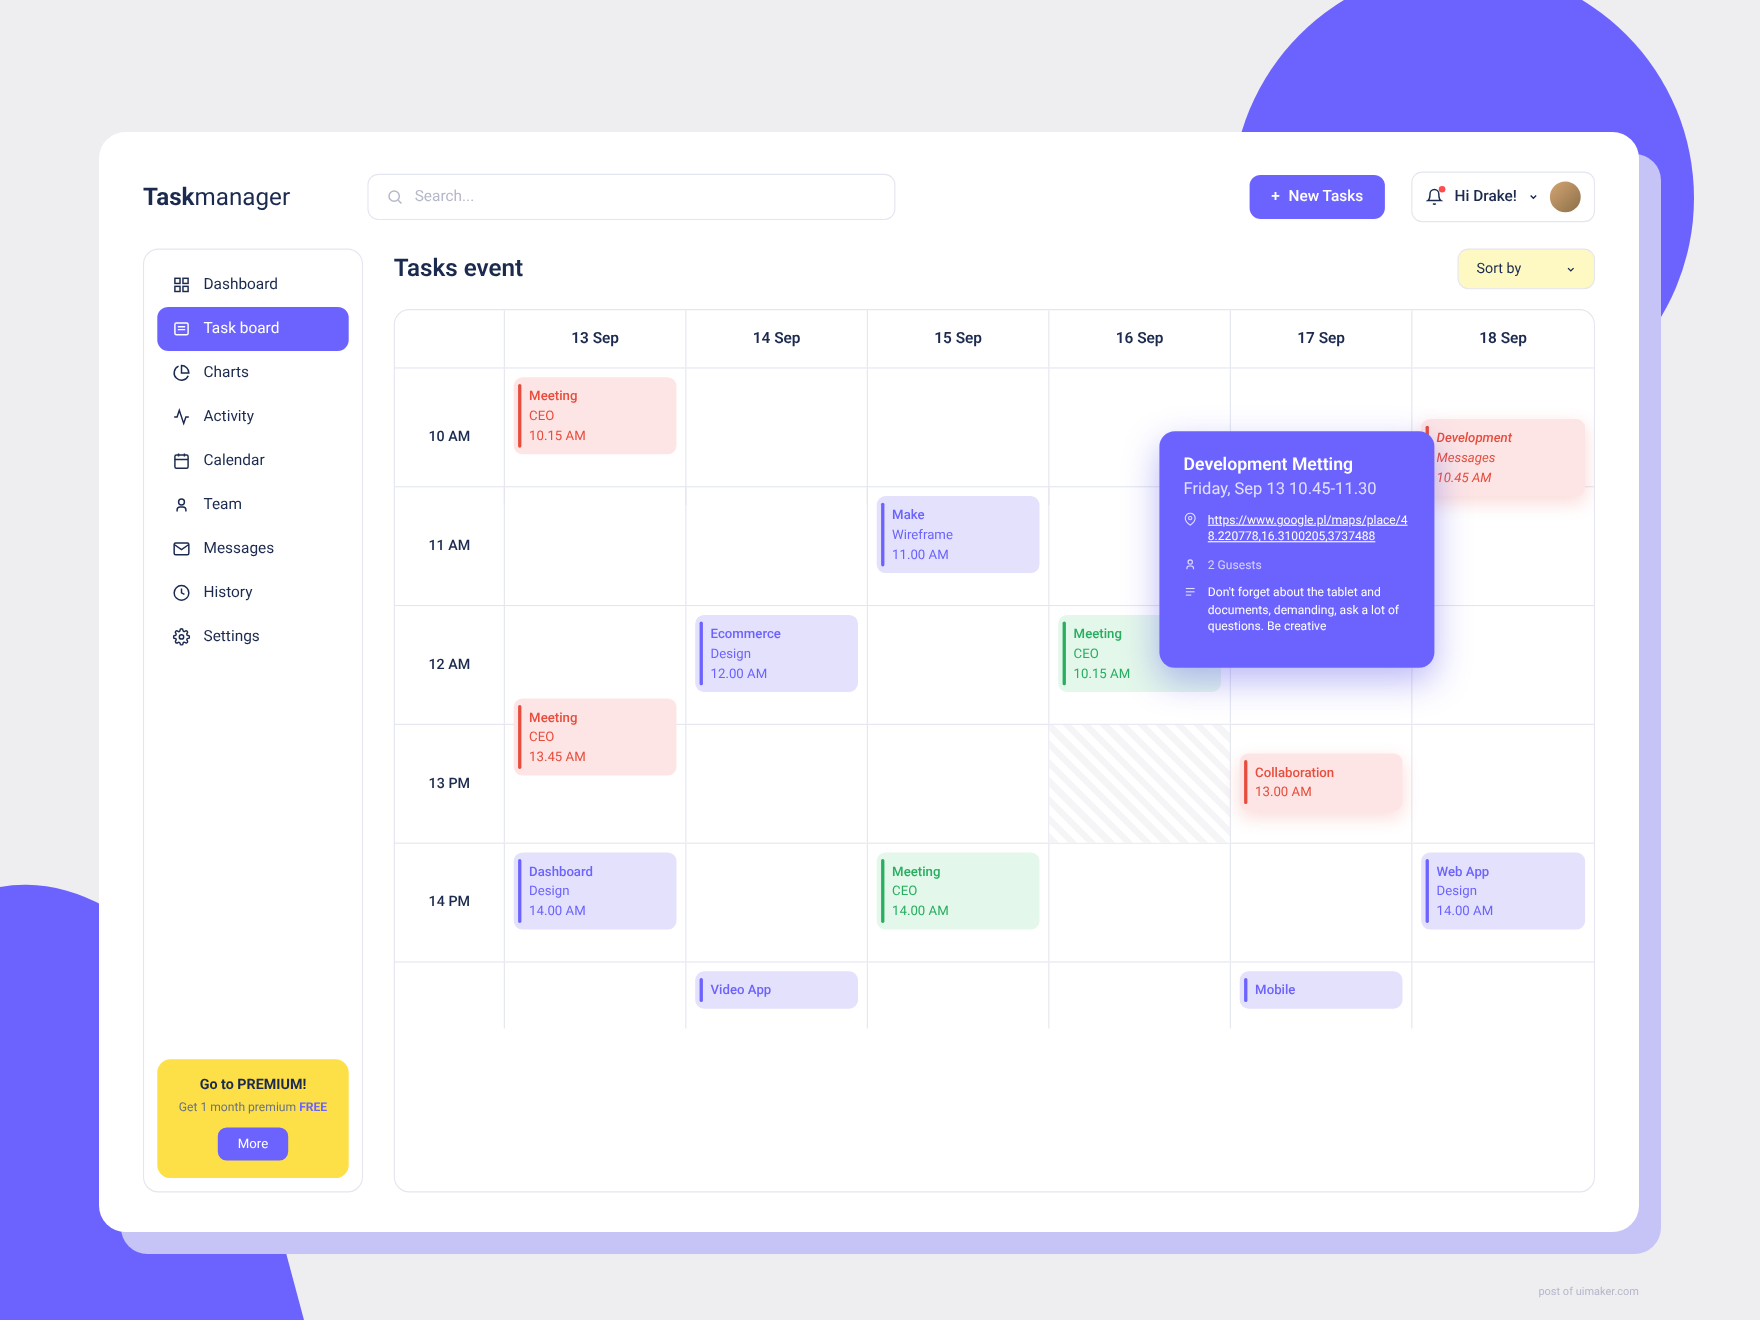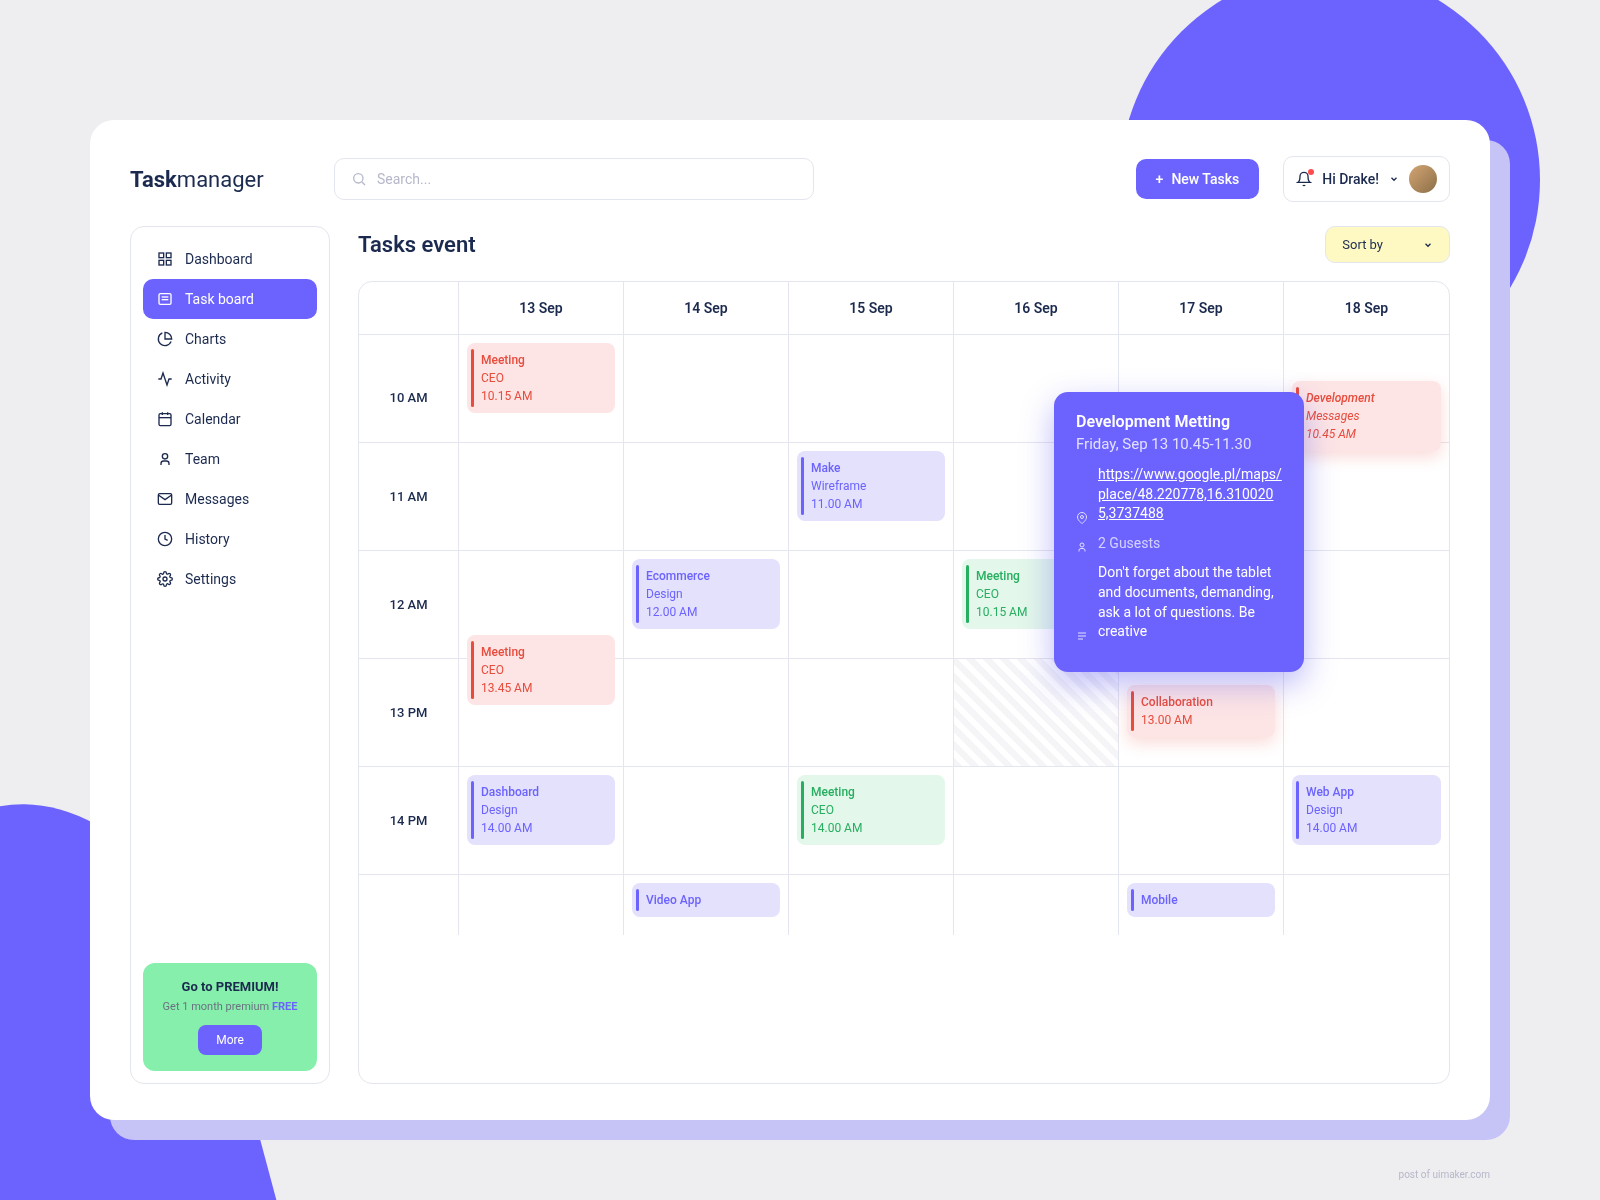--- a/index.html
+++ b/index.html
@@ -21,21 +21,21 @@
 .bell { position:relative; }
 .bell-dot { position:absolute; top:-2px; right:-2px; width:6px; height:6px; background:#ff4d4d; border-radius:50%; }
 .user-chip span { font-size:14px; color:#1b2a4e; font-weight:500; }
 .avatar { width:28px; height:28px; border-radius:50%; background:linear-gradient(135deg,#d4a574,#8b6f47); }
 
 .body { display:flex; gap:28px; flex:1; min-height:0; }
 .sidebar { width:200px; border:1px solid #e4e6ef; border-radius:14px; padding:12px; display:flex; flex-direction:column; }
 .nav-item { display:flex; align-items:center; gap:12px; padding:12px 14px; border-radius:10px; font-size:14px; color:#1b2a4e; cursor:pointer; }
 .nav-item.active { background:#6c63ff; color:#fff; }
 .nav-icon { width:16px; height:16px; display:flex; align-items:center; justify-content:center; }
-.promo { margin-top:auto; background:#86efac; border-radius:12px; padding:16px; text-align:center; }
+.promo { margin-top:auto; background:#fde047; border-radius:12px; padding:16px; text-align:center; }
 .promo-title { font-size:13px; font-weight:700; color:#1b2a4e; margin-bottom:6px; }
 .promo-sub { font-size:11px; color:#6b7280; }
 .promo-sub b { color:#6c63ff; }
 .promo-btn { margin-top:12px; background:#6c63ff; color:#fff; border:none; border-radius:8px; padding:8px 18px; font-size:12px; cursor:pointer; }
 
 .main { flex:1; display:flex; flex-direction:column; min-height:0; }
 .main-head { display:flex; align-items:center; justify-content:space-between; margin-bottom:18px; }
 .main-title { font-size:22px; font-weight:600; color:#1b2a4e; }
 .sort-btn { border:1px solid #e4e6ef; border-radius:10px; padding:10px 16px; font-size:13px; color:#1b2a4e; display:flex; align-items:center; gap:40px; cursor:pointer; background:#fef9c3; }
 
@@ -57,21 +57,21 @@
 .event.purple { background:#e3e1fb; color:#6c63ff; } .event.purple .bar { background:#6c63ff; }
 .event.green { background:#e3f7ea; color:#27ae60; } .event.green .bar { background:#27ae60; }
 .event.redshadow { box-shadow:0 6px 16px rgba(231,76,60,0.2); }
 .ev-title { font-weight:500; }
 .ev-sub { }
 .ev-time { }
 
 .popover { position:absolute; background:#6c63ff; color:#fff; border-radius:14px; padding:20px 22px; width:250px; box-shadow:0 12px 32px rgba(88,80,236,0.4); z-index:10; }
 .popover h3 { font-size:16px; font-weight:600; margin-bottom:4px; }
 .popover .date { font-size:15px; opacity:0.8; margin-bottom:12px; }
-.popover .row { display:flex; gap:10px; font-size:14px; margin-bottom:10px; line-height:1.4;align-items:flex-end; }
+.popover .row { display:flex; gap:10px; font-size:11px; margin-bottom:10px; line-height:1.4; }
 .popover .row .ico { width:12px; flex-shrink:0; opacity:0.8; margin-top:1px; }
 .popover a { color:#fff; text-decoration:underline; word-break:break-all; }
 .popover .guests { opacity:0.7; }
 
 .footnote { position:absolute; bottom:20px; right:110px; font-size:10px; color:#b5b8c9; z-index:3; }
 
 svg { display:block; }
 </style>
 </head>
 <body>

